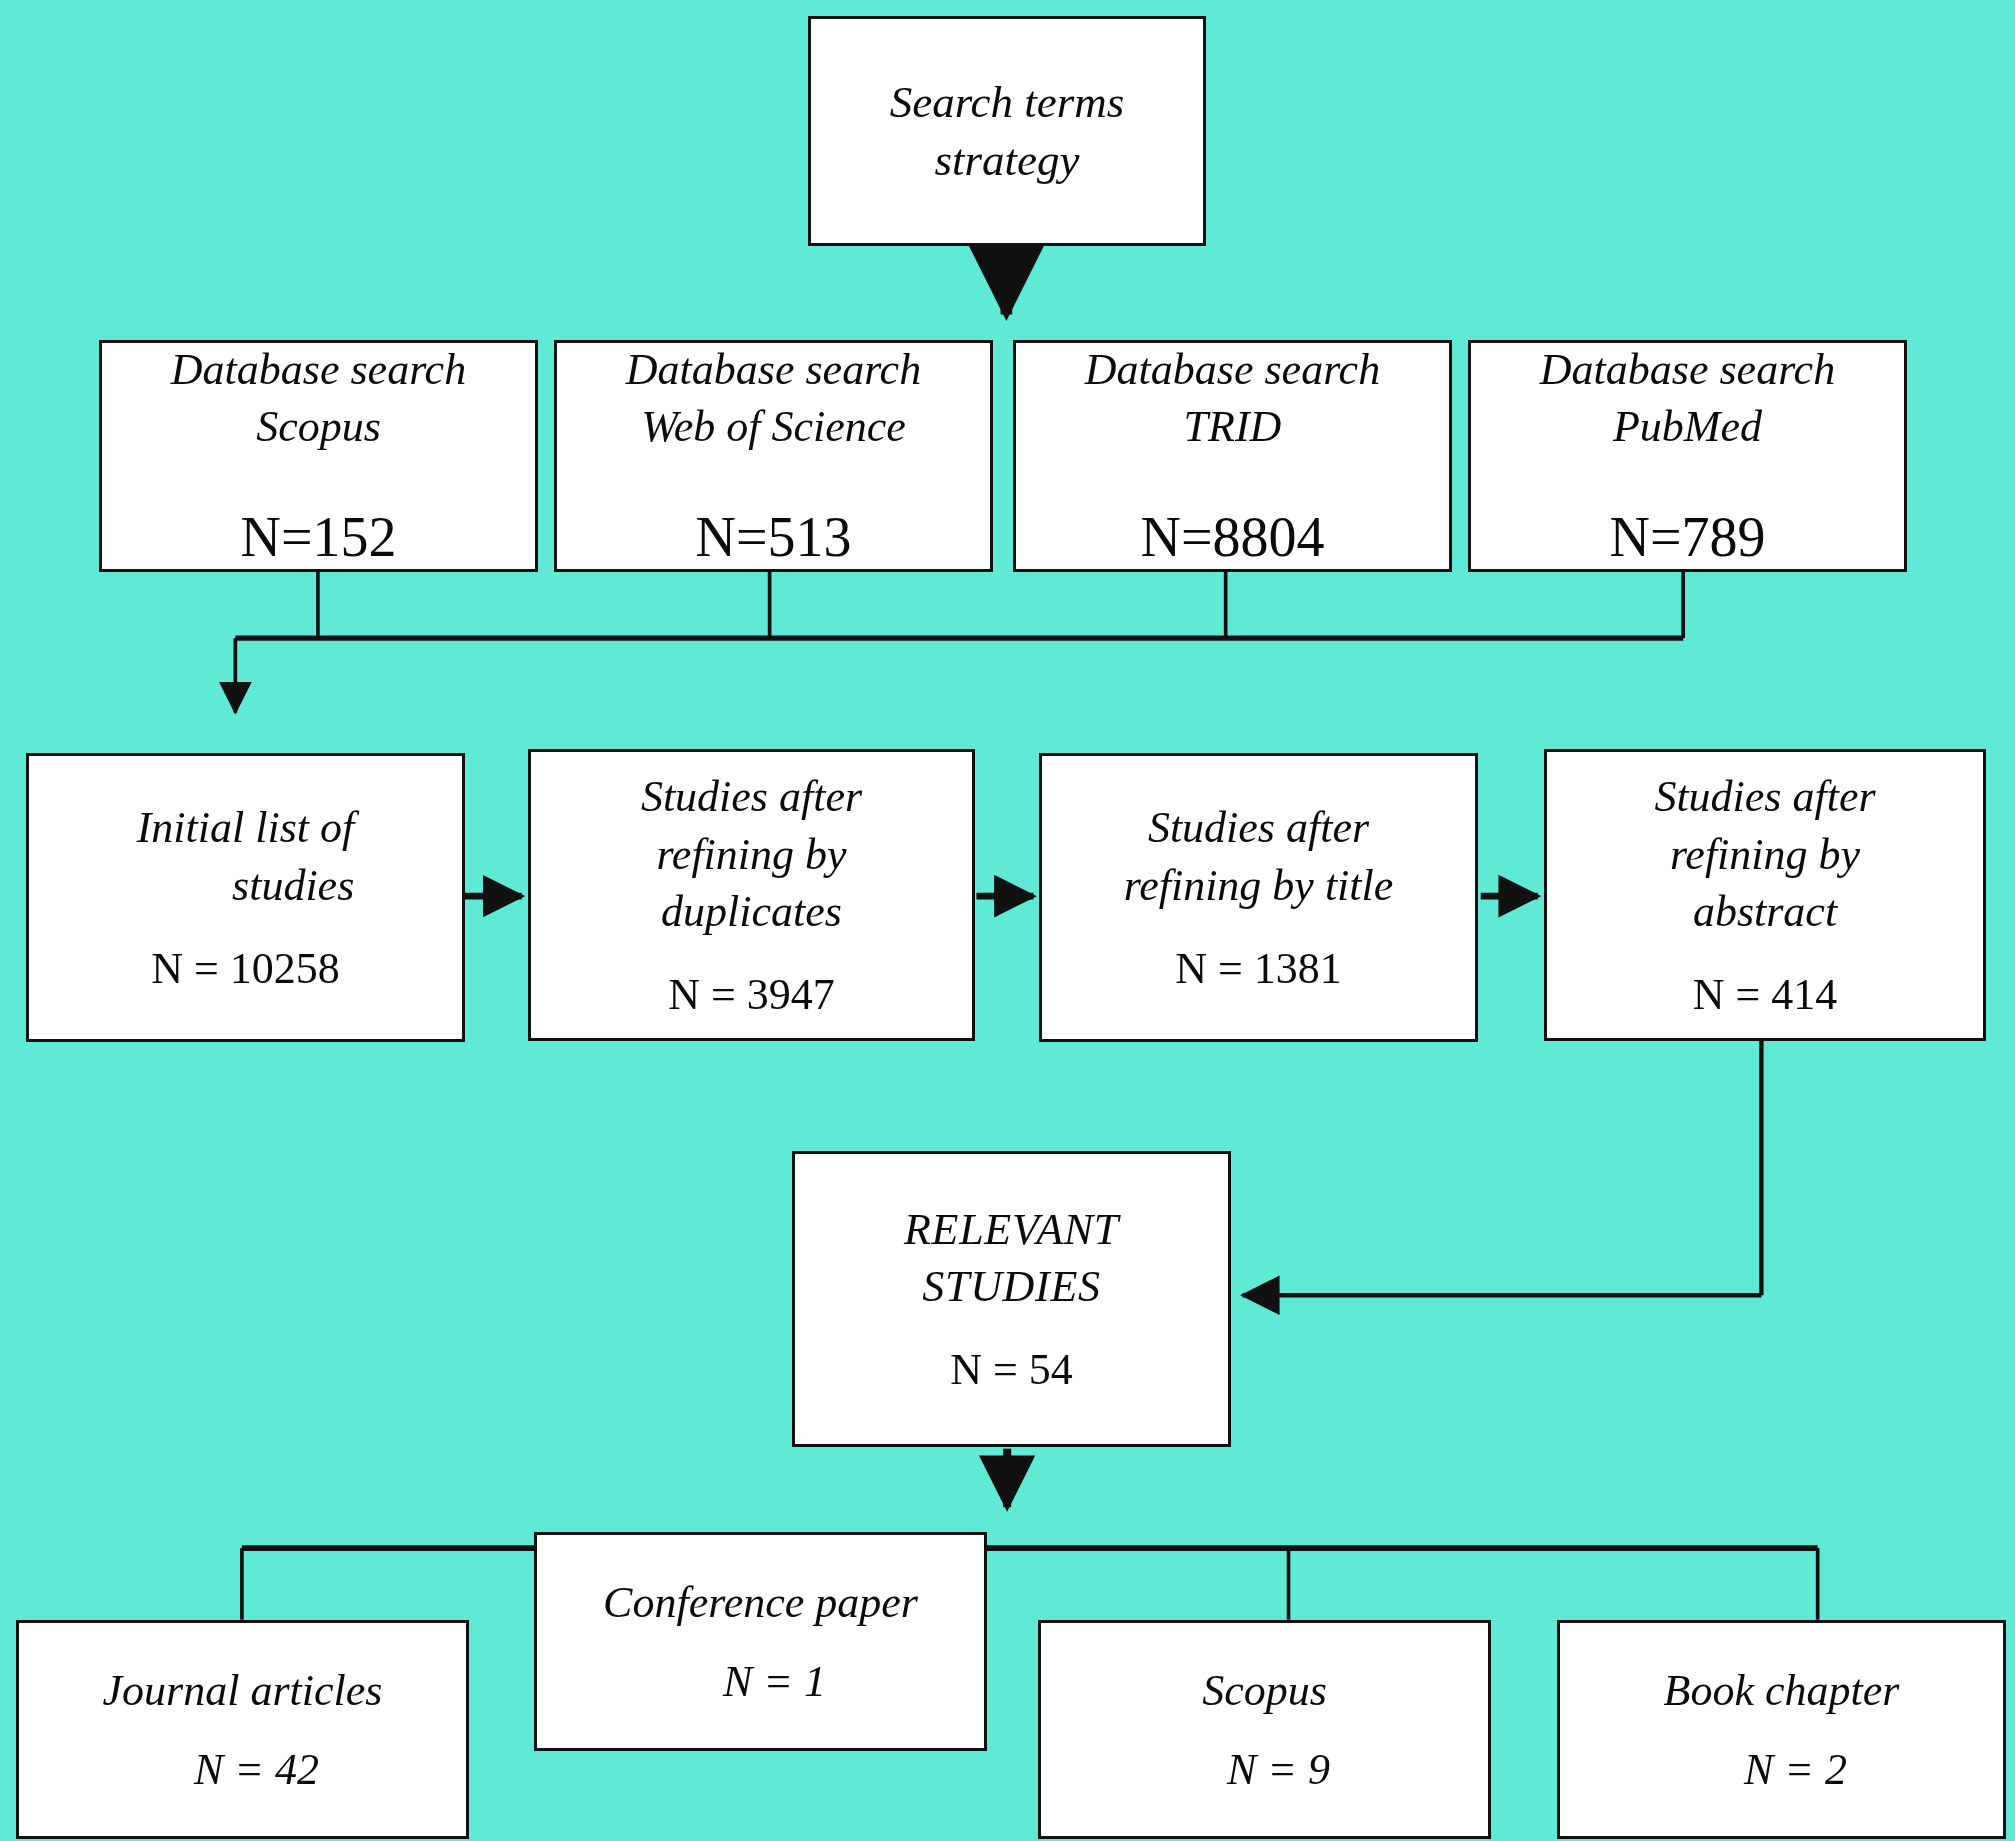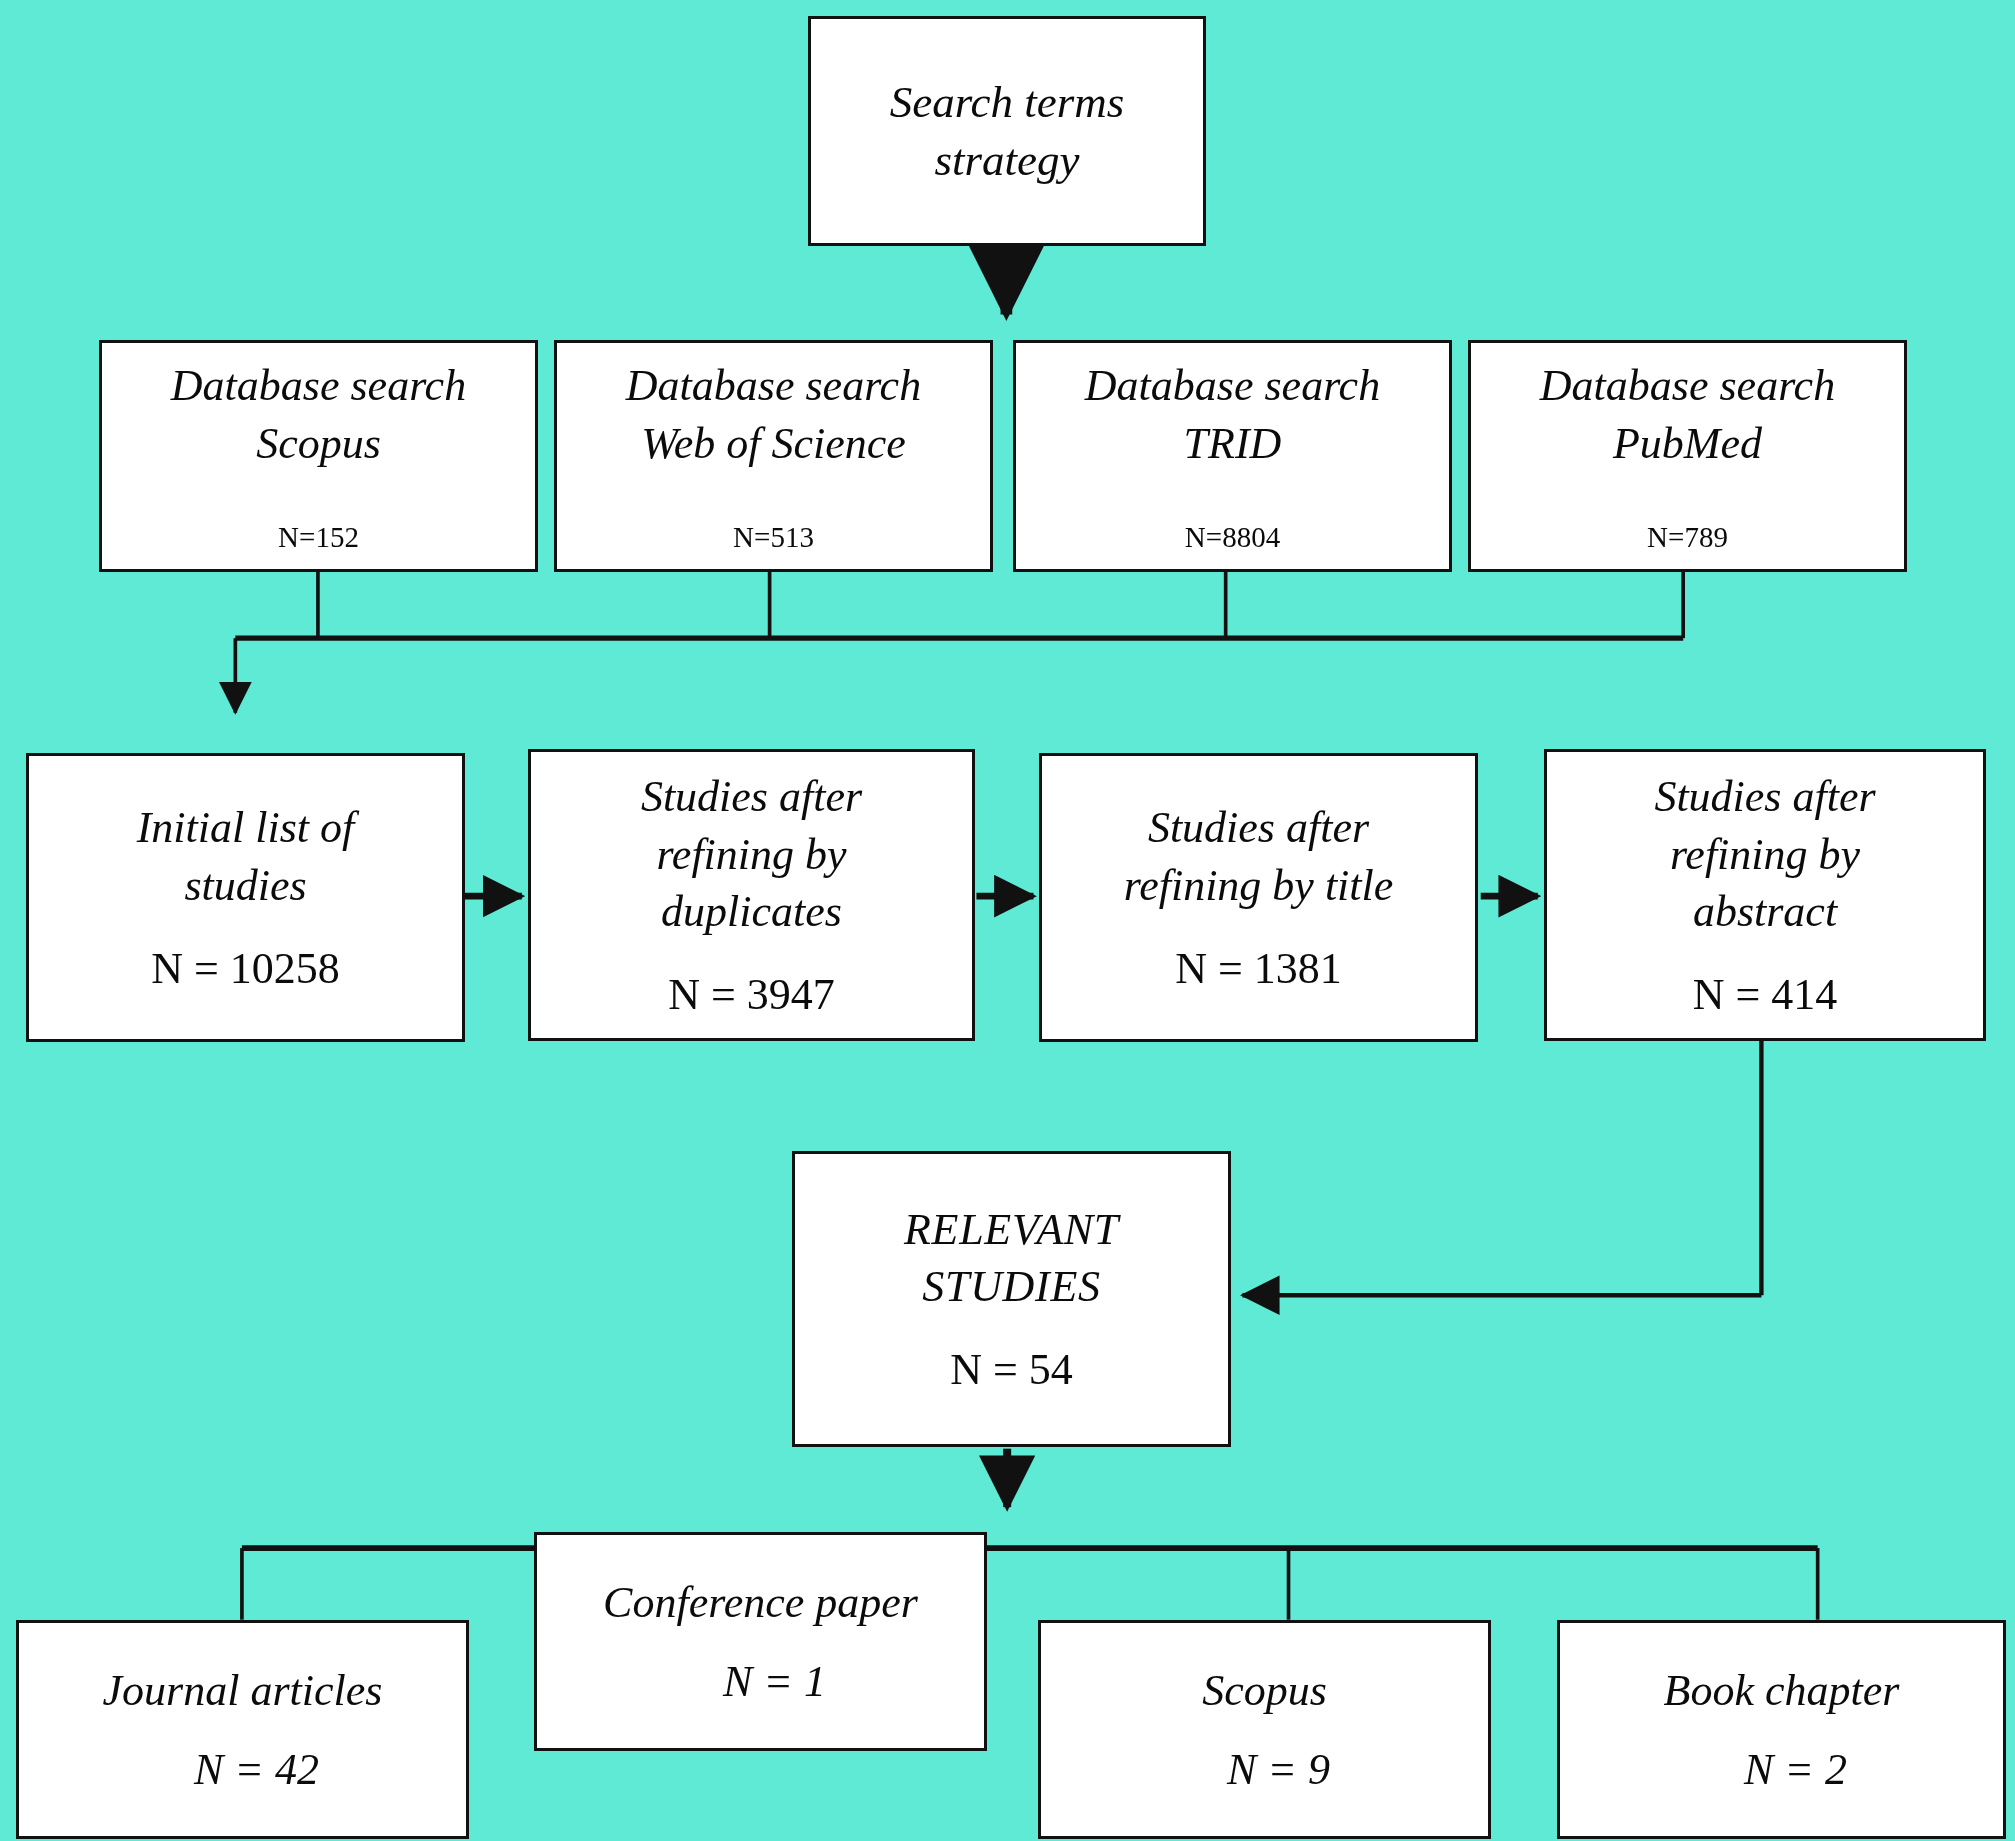--- a/index.html
+++ b/index.html
@@ -48,21 +48,21 @@
     font-style: normal;
     font-weight: 400;
     color: #0b0b0b;
     line-height: 1.2;
   }
   .count.ital { font-style: italic; }
 
   
   .r-root .title  { font-size: 45px; }
   .r-db .title    { font-size: 44px; }
-  .r-db .count    { font-size: 29px; margin-top: 48px; }
+  .r-db .count    { font-size: 56px; margin-top: 48px; }
   .r-stage .title { font-size: 44px; }
   .r-stage .count { font-size: 44px; margin-top: 29px; }
   .r-rel .title   { font-size: 44px; letter-spacing: 0.7px; }
   .r-rel .count   { font-size: 44px; margin-top: 29px; }
   .r-out .title   { font-size: 44px; }
   .r-out .count   { font-size: 44px; margin-top: 25px; margin-left: 28px; }
 </style>
 </head>
 <body>
 
@@ -140,21 +140,21 @@
 TRID</div>
     <div class="count">N=8804</div>
   </div>
 
   <div class="node r-db" style="left:1468px; top:340px; width:439px; height:232px;">
     <div class="title">Database search
 PubMed</div>
     <div class="count">N=789</div>
   </div>
 
-  <div class="node r-stage" style="left:26px; top:753px; width:439px; height:289px;">
+  <div class="node r-stage" style="left:26px; top:753px; width:439px; height:289px;text-align:right;">
     <div class="title">Initial list of
 studies</div>
     <div class="count">N = 10258</div>
   </div>
 
   <div class="node r-stage" style="left:528px; top:749px; width:447px; height:292px;">
     <div class="title">Studies after
 refining by
 duplicates</div>
     <div class="count">N = 3947</div>

